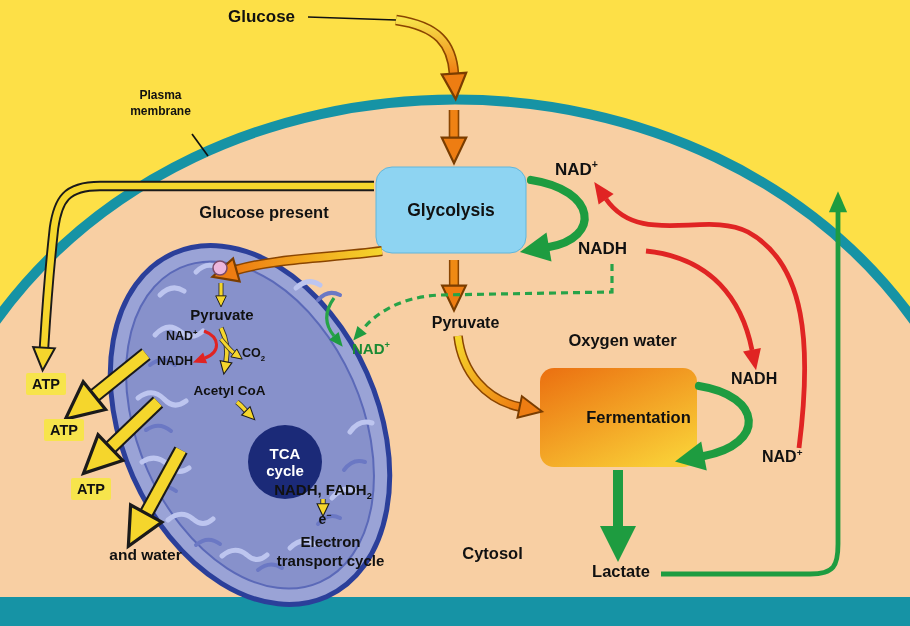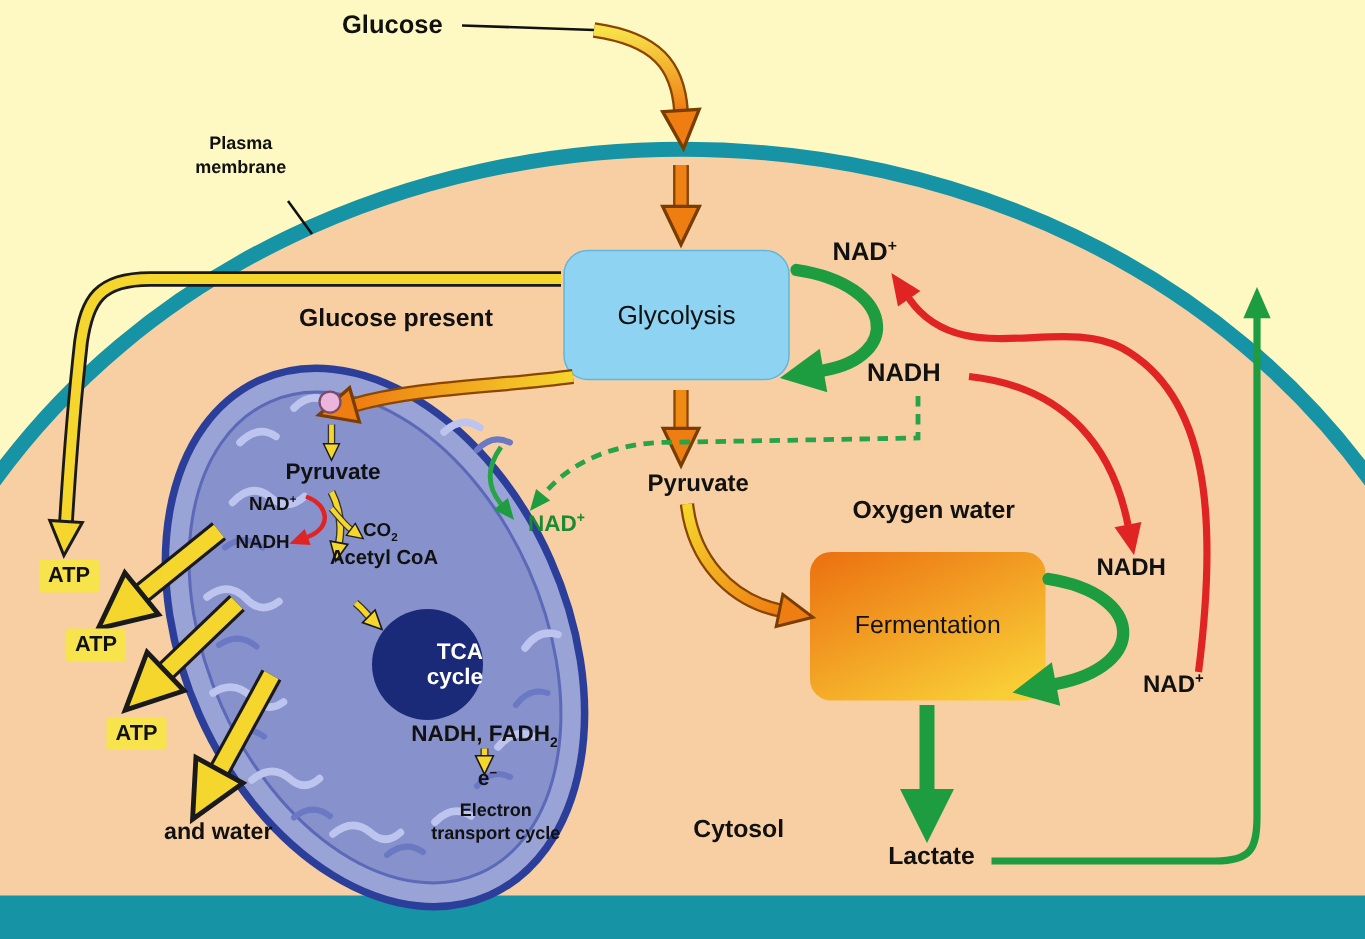--- a/index.html
+++ b/index.html
@@ -1,29 +1,29 @@
 <!DOCTYPE html>
 <html><head>
 <meta charset="utf-8">
 <style>
   html,body{margin:0;padding:0;background:#fff;}
-  .stage{position:relative;width:910px;height:626px;overflow:hidden;background:#fef9c3;
+  .stage{position:relative;width:910px;height:626px;overflow:hidden;background:#fde047;
          font-family:"Liberation Sans",sans-serif;}
   .stage svg{position:absolute;left:0;top:0;}
   .L{position:absolute;font-weight:bold;color:#111;white-space:nowrap;}
   .C{text-align:center;}
   .L sup{font-size:0.62em;}
   .L sub{font-size:0.62em;}
   .chip{position:absolute;background:#f7e44c;width:40px;height:22px;display:flex;
         align-items:center;justify-content:center;font-weight:bold;font-size:14.5px;
         color:#111;border-radius:2px;}
   .boxlbl{position:absolute;display:flex;align-items:center;justify-content:center;
-          font-weight:normal;color:#111;}
-  .tca{position:absolute;left:248px;top:406px;width:74px;height:74px;border-radius:50%;
-       background:#1b2a78;color:#fff;display:flex;flex-direction:column;align-items:flex-end;
+          font-weight:bold;color:#111;}
+  .tca{position:absolute;left:248px;top:425px;width:74px;height:74px;border-radius:50%;
+       background:#1b2a78;color:#fff;display:flex;flex-direction:column;align-items:center;
        justify-content:center;font-weight:bold;font-size:15px;line-height:1.15;}
   .green{color:#1b8a33;}
 </style>
 </head>
 <body>
 
 <div class="stage">
 
 <svg width="910" height="626" viewBox="0 0 910 626">
   <defs>
@@ -199,21 +199,21 @@
 <div class="L" style="left:578px;top:239px;font-size:17px;">NADH</div>
 
 <div class="L C" style="left:413px;top:314px;width:105px;font-size:16px;">Pyruvate</div>
 
 <div class="L green" style="left:352px;top:340px;font-size:15px;">
   <span>NAD</span><sup>+</sup>
 </div>
 
 <div class="L C" style="left:545px;top:331px;width:155px;font-size:16.5px;">Oxygen water</div>
 
-<div class="boxlbl" style="left:540px;top:368px;width:157px;height:99px;font-size:16.5px;">Fermentation</div>
+<div class="boxlbl" style="left:540px;top:368px;width:157px;height:99px;font-size:16.5px;padding-left:20px;">Fermentation</div>
 
 <div class="L" style="left:731px;top:370px;font-size:16px;">NADH</div>
 
 <div class="L" style="left:762px;top:447px;font-size:16px;">
   <span>NAD</span><sup>+</sup>
 </div>
 
 <div class="L C" style="left:580px;top:562px;width:82px;font-size:16.5px;">Lactate</div>
 
 <div class="L C" style="left:445px;top:544px;width:95px;font-size:16.5px;">Cytosol</div>
@@ -221,36 +221,36 @@
 <div class="L C" style="left:162px;top:306px;width:120px;font-size:15px;">Pyruvate</div>
 
 <div class="L" style="left:166px;top:328px;font-size:12.5px;">
   <span>NAD</span><sup>+</sup>
 </div>
 <div class="L" style="left:157px;top:354px;font-size:12.5px;">NADH</div>
 <div class="L" style="left:242px;top:346px;font-size:12.5px;">
   <span>CO</span><sub>2</sub>
 </div>
 
-<div class="L C" style="left:167px;top:364px;width:125px;font-size:13.5px;text-align:right;">Acetyl CoA</div>
+<div class="L C" style="left:167px;top:383px;width:125px;font-size:13.5px;">Acetyl CoA</div>
 
 <div class="tca">
   <div>TCA</div>
   <div>cycle</div>
 </div>
 
 <div class="L C" style="left:238px;top:481px;width:170px;font-size:15px;">
   <span>NADH, FADH</span><sub>2</sub>
 </div>
 
 <div class="L C" style="left:303px;top:510px;width:44px;font-size:14px;">
   <span>e</span><sup>−</sup>
 </div>
 
-<div class="L C" style="left:253px;top:533px;width:155px;font-size:12px;line-height:1.25;">
+<div class="L C" style="left:253px;top:533px;width:155px;font-size:15px;line-height:1.25;">
   <div>Electron</div>
   <div>transport cycle</div>
 </div>
 
 <div class="chip" style="left:26px;top:373px;">ATP</div>
 <div class="chip" style="left:44px;top:419px;">ATP</div>
 <div class="chip" style="left:71px;top:478px;">ATP</div>
 
 <div class="L C" style="left:58px;top:545px;width:175px;font-size:15.5px;line-height:1.35;">
   <div>and water</div>

